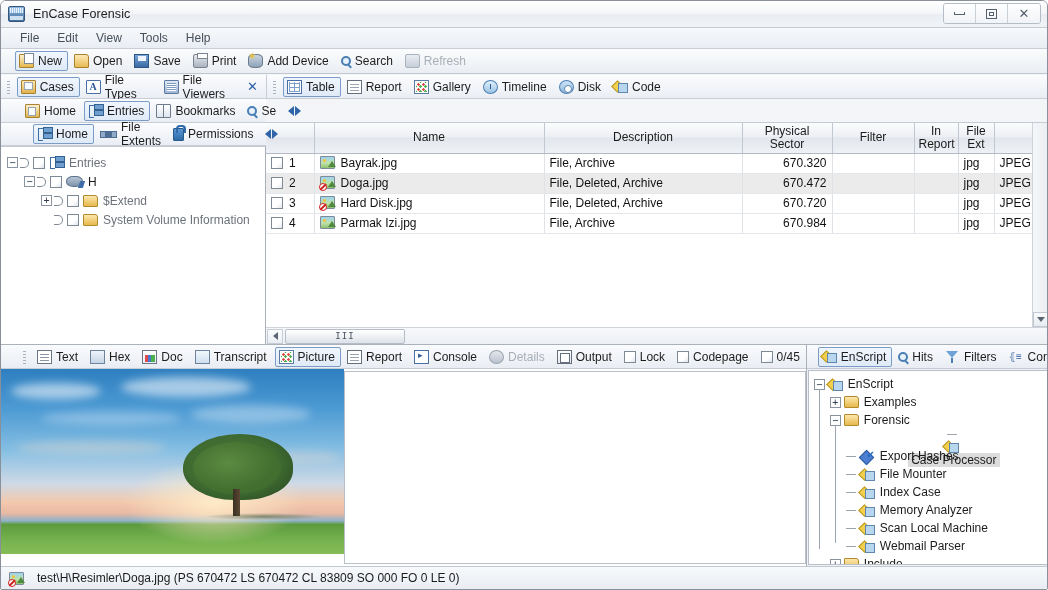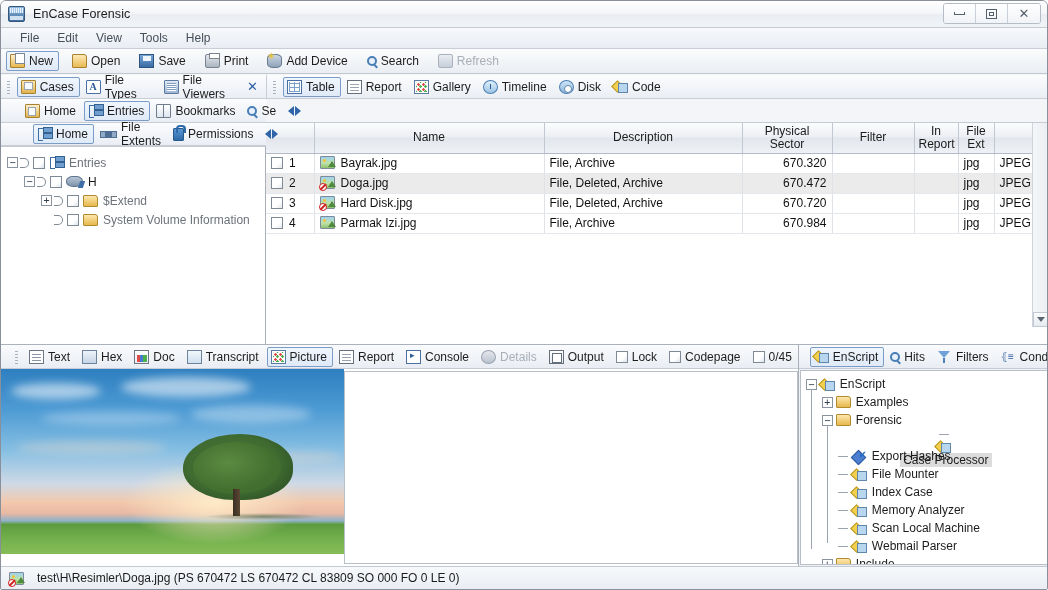--- a/index.html
+++ b/index.html
@@ -88,22 +88,22 @@
     padding: 1px 9px;
     color:#464f5a; font-size:12px;
   }
 
   
   .toolbar{
     height:25px;
     background: linear-gradient(180deg,#fbfcfd,#eaeef3);
     border-bottom:1px solid #c2c8d0;
     display:flex; align-items:center;
-    padding-left:5px;
-    gap:9px;
+    padding-left:14px;
+    gap:2px;
   }
   .tb-btn{
     display:flex; align-items:center; gap:4px;
     padding:1px 5px 1px 3px;
     height:20px;
     font-size:12px; color:#1d1d1d;
     border:1px solid transparent;
     border-radius:2px;
   }
   .tb-btn.sel{
@@ -342,21 +342,21 @@
     background:#eef1f5;
   }
   .viewer-pane{
     flex:1 1 auto; position:relative; display:flex; flex-direction:column;
     border-right:1px solid #a9b0ba;
   }
   .viewer-tabs{
     height:24px;
     background:linear-gradient(180deg,#fafbfd,#e9edf3);
     border-bottom:1px solid #c6ccd5;
-    display:flex;align-items:center;padding-left:14px;gap:2px;
+    display:flex;align-items:center;padding-left:22px;gap:2px;
   }
   .ico-text{background:#fff;border:1px solid #6b7embed;border:1px solid #6b7785;}
   .ico-text::after{content:"";position:absolute;left:2px;top:2px;right:2px;bottom:2px;background:repeating-linear-gradient(0deg,#8b97a6 0 1px,transparent 1px 3px);}
   .ico-hex{background:linear-gradient(180deg,#eef3f9,#c6d5e6);border:1px solid #6d829b;}
   .ico-doc{background:linear-gradient(180deg,#ffffff,#e9eef4);border:1px solid #6b7785;}
   .ico-doc::after{content:"";position:absolute;left:2px;bottom:1px;width:10px;height:7px;background:linear-gradient(90deg,#e04a4a 0 3px,#4a79d0 3px 6px,#4ab04a 6px 10px);}
   .ico-transcript{background:linear-gradient(180deg,#f1f6fb,#cfe0f0);border:1px solid #6d829b;}
   .ico-picture{background:#fff;border:1px solid #5c7ba3;}
   .ico-picture::after{content:"";position:absolute;left:1px;top:1px;right:1px;bottom:1px;
     background-image:radial-gradient(circle,#e04a4a 1px,transparent 1.5px),radial-gradient(circle,#4ab04a 1px,transparent 1.5px);
@@ -743,20 +743,26 @@
             </tbody>
           </table>
         </div>
 
         <div class="vscroll" style="bottom:17px;">
           <div class="arrow bottom">
               <span class="tri-dn"></span>
             </div>
         </div>
 
+        <div class="hscroll">
+          <div class="arrow">
+              <span class="tri-lf"></span>
+            </div>
+          <div class="hthumb">III</div>
+        </div>
       </div>
     </div>
 
     <div class="lower">
 
       <div class="viewer-pane">
         <div class="viewer-tabs">
           <div class="grip"></div>
           <div class="tb-btn">
             <span class="ico ico-text"></span>

